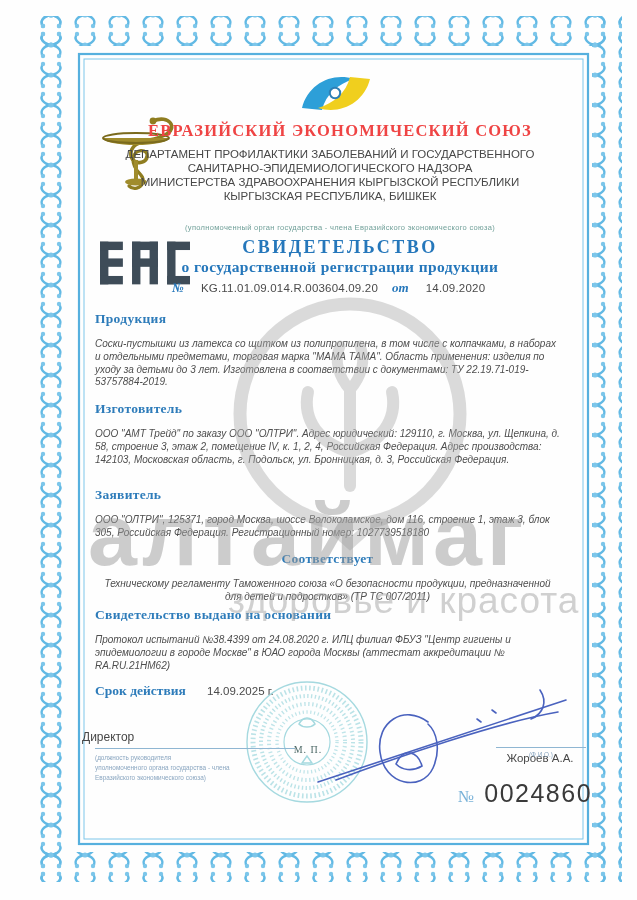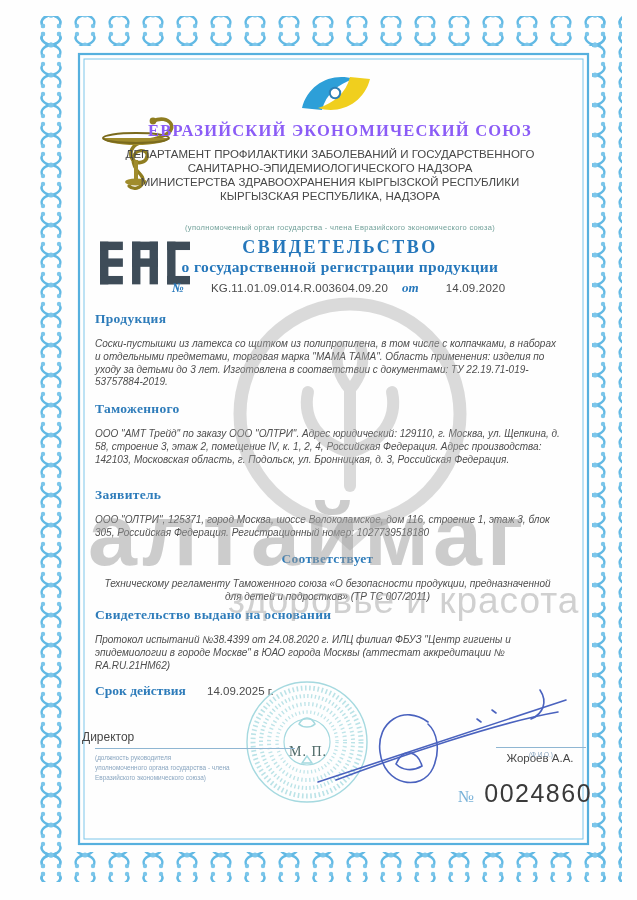--- a/index.html
+++ b/index.html
@@ -2,49 +2,49 @@
 <html><head>
 <meta charset="utf-8">
 <style>
   html,body{margin:0;padding:0;background:#ffffff;}
   .page{position:relative;width:637px;height:900px;background:#fefefe;overflow:hidden;
         font-family:"Liberation Sans",sans-serif;}
   .abs{position:absolute;}
   .serif{font-family:"Liberation Serif",serif;}
   .center{text-align:center;}
   
-  .union-title{left:120px;top:121px;width:440px;font-size:16.5px;font-weight:bold;color:#8b5cf6;
+  .union-title{left:120px;top:121px;width:440px;font-size:16.5px;font-weight:bold;color:#ef4444;
                letter-spacing:1.2px;z-index:3;}
   .dept{left:100px;top:147px;width:460px;font-size:11.5px;line-height:1.22;color:#474747;z-index:3;}
   .authority-note{left:140px;top:223px;width:400px;font-size:7.5px;color:#6f9f98;z-index:3;letter-spacing:.3px;}
   
   .cert-line1{left:140px;top:237px;width:400px;font-size:18px;font-weight:bold;color:#2577bb;letter-spacing:2.5px;z-index:3;}
   .cert-line2{left:140px;top:258px;width:400px;font-size:15.5px;font-weight:bold;color:#2577bb;letter-spacing:.4px;z-index:3;}
   .num-row{left:172px;top:280px;display:flex;align-items:baseline;z-index:3;}
   .num-row .lbl{font-family:"Liberation Serif",serif;font-weight:bold;font-style:italic;
                 color:#2577bb;font-size:13px;}
-  .num-row .val{font-size:11.5px;color:#4a4a4a;margin-left:27px;letter-spacing:.2px;}
+  .num-row .val{font-size:11.5px;color:#4a4a4a;margin-left:17px;letter-spacing:.2px;}
   .num-row .ot{margin-left:14px;}
   
   .sec{left:95px;width:465px;z-index:3;}
   .sec .h{font-family:"Liberation Serif",serif;font-weight:bold;font-size:13.5px;color:#2e7cba;letter-spacing:.3px;}
   .sec .b{margin-top:11px;font-size:10px;line-height:1.28;color:#4e4e4e;font-style:italic;}
   .sec0{top:311px;} .sec1{top:401px;} .sec2{top:487px;} .sec3{top:551px;text-align:center;} .sec4{top:607px;}
   .validity-label{left:95px;top:683px;font-family:"Liberation Serif",serif;font-weight:bold;
                   font-size:13.5px;color:#2e7cba;z-index:3;}
   .validity-value{left:207px;top:685px;font-size:11.5px;color:#4a4a4a;z-index:3;}
   
   .director{left:82px;top:730px;font-size:12px;color:#474747;z-index:4;}
   .dir-line{left:95px;top:748px;width:200px;border-top:1px solid #8fb6d2;z-index:4;}
   .dir-notes{left:95px;top:753px;width:220px;font-size:6.4px;line-height:1.55;color:#8aa6c0;z-index:4;}
   .signer-name{left:490px;top:722px;width:100px;font-size:11.5px;color:#474747;text-align:center;z-index:4;margin-top:30px;}
   .signer-line{left:496px;top:747px;width:90px;border-top:1px solid #8fb6d2;z-index:4;}
   .signer-note{left:496px;top:751px;width:90px;font-size:6.4px;color:#8aa6c0;text-align:center;z-index:4;}
   .stamp-label{left:286px;top:744px;width:44px;font-family:"Liberation Serif",serif;
-               font-size:14px;color:#4f6a68;text-align:center;letter-spacing:1px;z-index:4;}
+               font-size:10px;color:#4f6a68;text-align:center;letter-spacing:1px;z-index:4;}
   .form-num{left:458px;top:779px;display:flex;align-items:baseline;z-index:4;}
   .form-num .lbl{font-family:"Liberation Serif",serif;font-size:17px;color:#79b2d8;}
   .form-num .val{font-size:25px;color:#3a3a3a;margin-left:10px;letter-spacing:1.5px;}
   
   .wm-brand{left:88px;top:484px;font-size:88px;font-weight:bold;color:#9c9c9c;opacity:.5;
             letter-spacing:5px;z-index:5;white-space:nowrap;}
   .wm-tagline{left:228px;top:580px;font-size:37px;color:#a3a3a3;opacity:.5;letter-spacing:1px;
               z-index:5;white-space:nowrap;}
   .z1{z-index:1;} .z3{z-index:3;} .z4{z-index:4;} .z6{z-index:6;}
 </style>
@@ -95,21 +95,21 @@
     <ellipse cx="43" cy="26" rx="33" ry="5" fill="none" stroke="#7a6a1d" stroke-width="2"></ellipse>
     <rect x="41" y="48" width="4" height="20" fill="#a08c2c"></rect>
     <ellipse cx="43" cy="70" rx="11" ry="3.4" fill="#a08c2c"></ellipse>
   </svg>
 
   <div class="abs union-title center serif">ЕВРАЗИЙСКИЙ ЭКОНОМИЧЕСКИЙ СОЮЗ</div>
   <div class="abs dept center">
     <div>ДЕПАРТАМЕНТ ПРОФИЛАКТИКИ ЗАБОЛЕВАНИЙ И ГОСУДАРСТВЕННОГО</div>
     <div>САНИТАРНО-ЭПИДЕМИОЛОГИЧЕСКОГО НАДЗОРА</div>
     <div>МИНИСТЕРСТВА ЗДРАВООХРАНЕНИЯ КЫРГЫЗСКОЙ РЕСПУБЛИКИ</div>
-    <div>КЫРГЫЗСКАЯ РЕСПУБЛИКА, НАДЗОРА</div>
+    <div>КЫРГЫЗСКАЯ РЕСПУБЛИКА, БИШКЕК</div>
   </div>
   <div class="abs authority-note center">(уполномоченный орган государства - члена Евразийского экономического союза)</div>
 
   <svg class="abs z3" width="90" height="54" viewBox="0 0 118 56" style="left:100px;top:236px;">
     <g fill="#3e4c58">
       <rect x="0" y="0" width="11" height="56"></rect>
       <rect x="0" y="0" width="30" height="11"></rect>
       <rect x="0" y="22" width="30" height="11"></rect>
       <rect x="0" y="45" width="30" height="11"></rect>
       <rect x="42" y="0" width="11" height="56"></rect>
@@ -129,21 +129,21 @@
     <span class="val">KG.11.01.09.014.R.003604.09.20</span>
     <span class="lbl ot">от</span>
     <span class="val">14.09.2020</span>
   </div>
 
   <div class="abs sec sec0">
     <div class="h">Продукция</div>
     <div class="b">Соски-пустышки из латекса со щитком из полипропилена, в том числе с колпачками, в наборах и отдельными предметами, торговая марка "МАМА ТАМА". Область применения: изделия по уходу за детьми до 3 лет. Изготовлена в соответствии с документами: ТУ 22.19.71-019-53757884-2019.</div>
   </div>
   <div class="abs sec sec1">
-    <div class="h">Таможенного</div>
+    <div class="h">Изготовитель</div>
     <div class="b">ООО "АМТ Трейд" по заказу ООО "ОЛТРИ". Адрес юридический: 129110, г. Москва, ул. Щепкина, д. 58, строение 3, этаж 2, помещение IV, к. 1, 2, 4, Российская Федерация. Адрес производства: 142103, Московская область, г. Подольск, ул. Бронницкая, д. 3, Российская Федерация.</div>
   </div>
   <div class="abs sec sec2">
     <div class="h">Заявитель</div>
     <div class="b">ООО "ОЛТРИ", 125371, город Москва, шоссе Волоколамское, дом 116, строение 1, этаж 3, блок 305, Российская Федерация. Регистрационный номер: 1027739518180</div>
   </div>
   <div class="abs sec sec3">
     <div class="h">Соответствует</div>
     <div class="b">Техническому регламенту Таможенного союза «О безопасности продукции, предназначенной для детей и подростков» (ТР ТС 007/2011)</div>
   </div>

